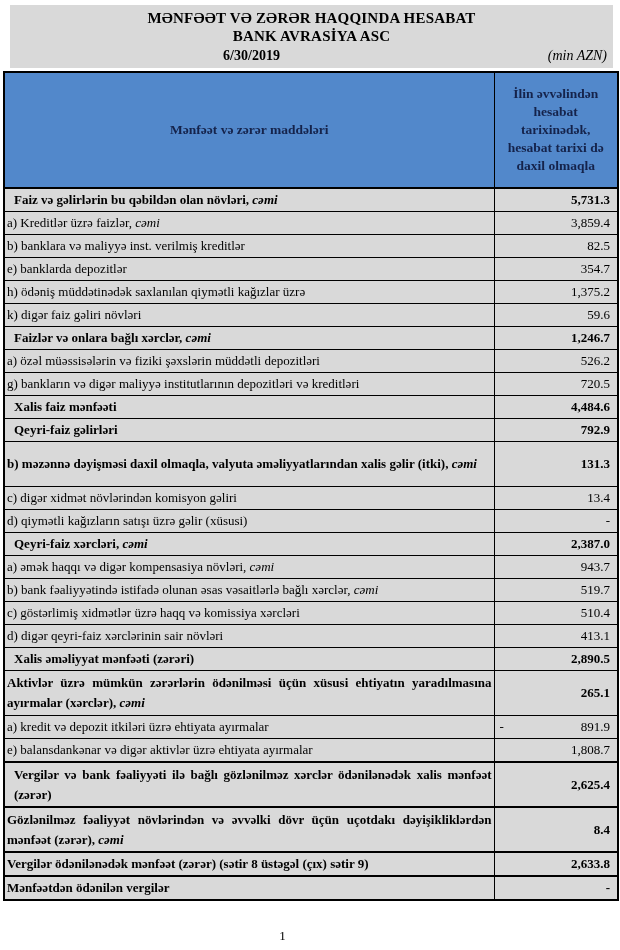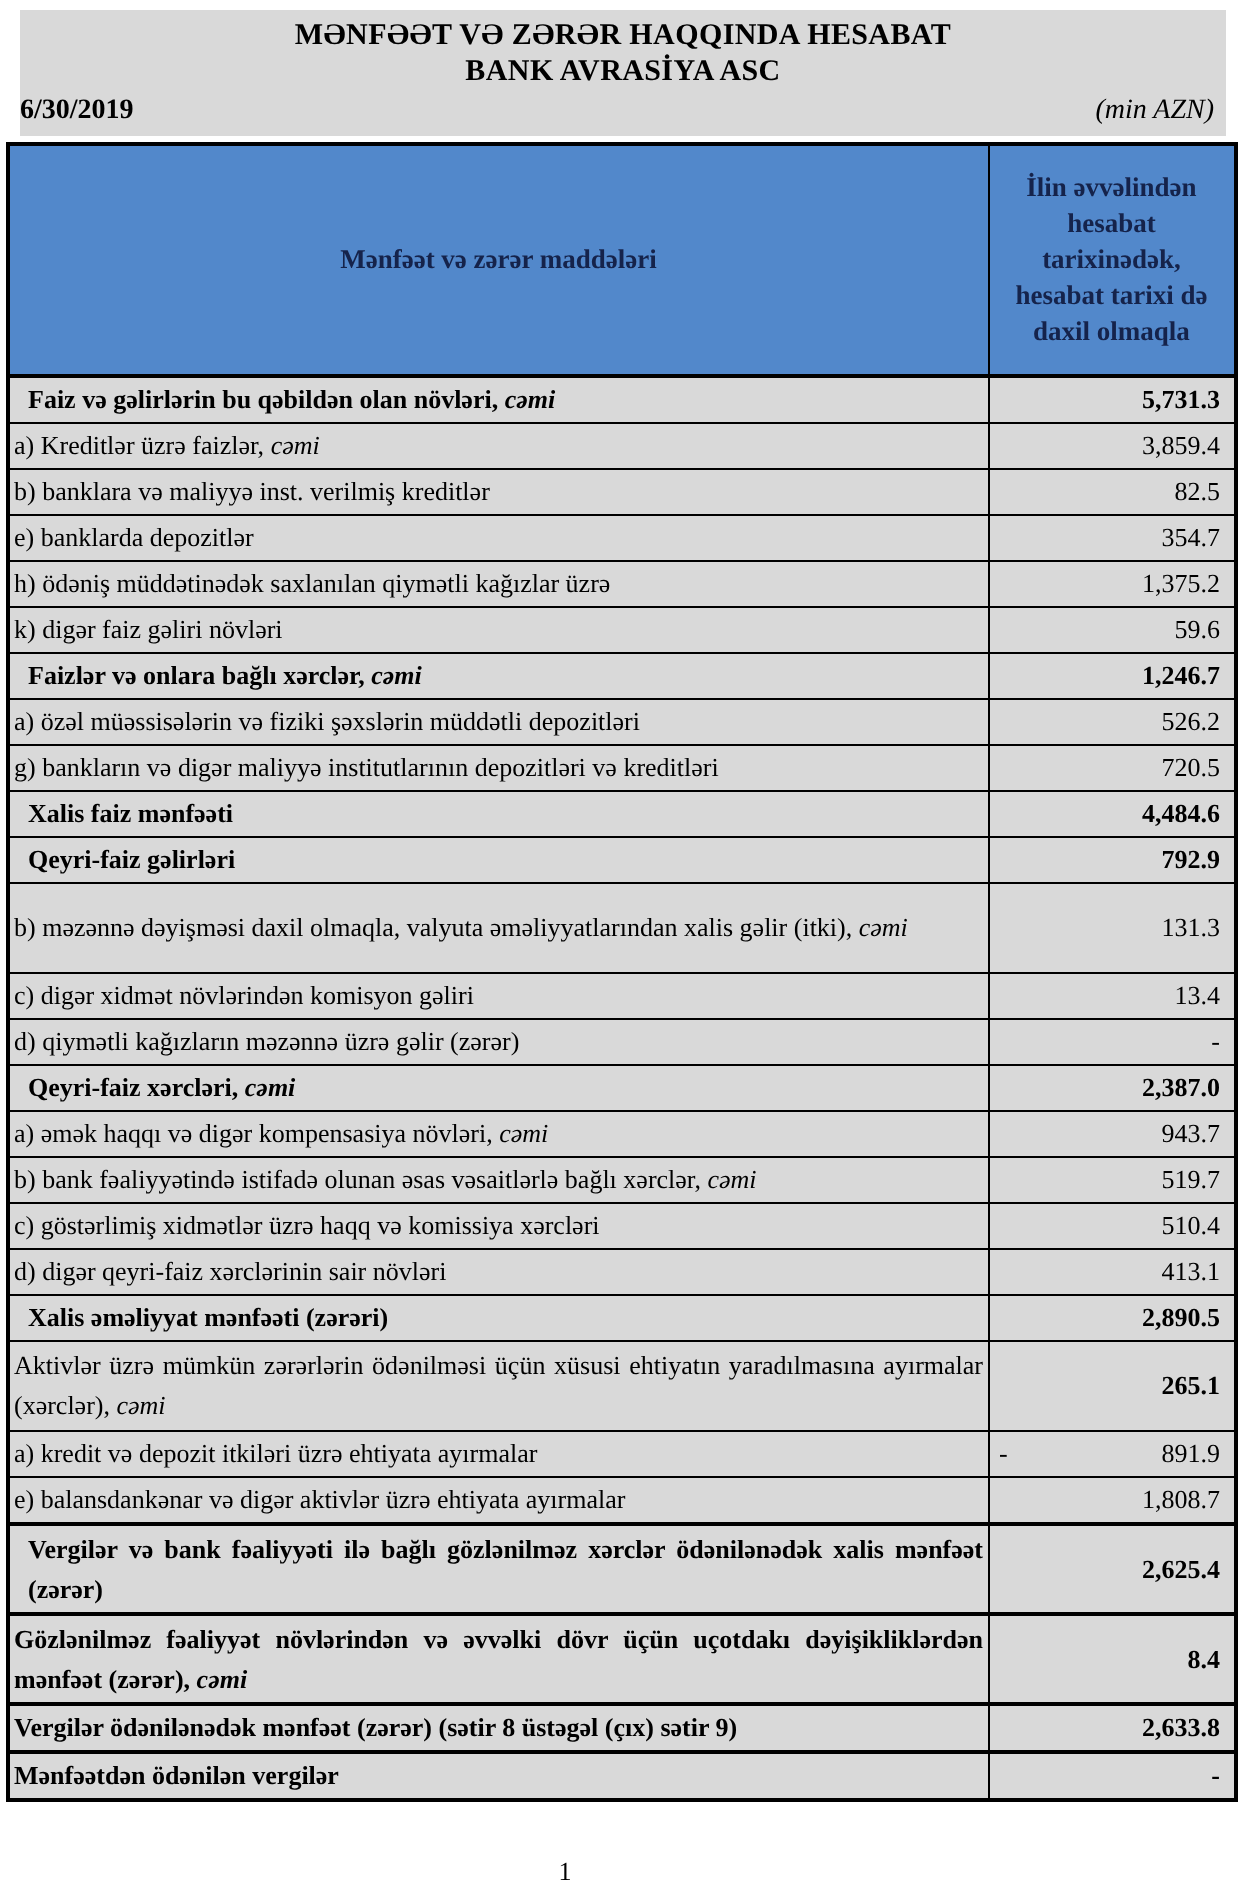--- a/index.html
+++ b/index.html
@@ -9,32 +9,32 @@
     --title-bg:#d9d9d9;
     --border:#000000;
     --page-bg:#ffffff;
   }
   *{box-sizing:border-box;margin:0;padding:0;}
   html,body{width:620px;height:950px;overflow:hidden;background:var(--page-bg);
     font-family:"Liberation Serif","DejaVu Serif",serif;color:#000;}
   .title-box{margin:5px 7px 0 10px;width:603px;background:var(--title-bg);padding:4px 0 2px;}
   .doc-title{text-align:center;font-weight:bold;font-size:15px;line-height:18px;letter-spacing:.2px;}
   .date-line{display:flex;align-items:flex-end;padding:3px 6px 2px 0;font-size:14px;line-height:16px;}
-  .date-val{width:483px;text-align:left;font-weight:bold;}
+  .date-val{width:483px;text-align:center;font-weight:bold;}
   .unit-val{flex:1;text-align:right;font-style:italic;}
   table{margin:3px 0 0 3px;width:614px;border-collapse:collapse;table-layout:fixed;
     background:var(--row-bg);border:2px solid var(--border);}
   col.c1{width:490px;} col.c2{width:124px;}
   th{background:var(--header-bg);color:var(--header-text);font-weight:bold;font-size:13.5px;
      height:93px;text-align:center;vertical-align:middle;border:1px solid var(--border);
      border-bottom:2px solid var(--border);line-height:18px;}
   th .narrow{width:112px;margin:12px auto;}
   td{border:1px solid var(--border);font-size:13px;vertical-align:middle;height:22px;
      padding:1px 2px;line-height:20px;}
-  tr.two td{height:45px;}
+  tr.two td{height:45px;font-weight:bold;}
   tr.thick td{border-top:2px solid var(--border);}
   td.lbl{text-align:left;}
   td.lbl.justify{text-align:justify;}
   td.lbl.indent{padding-left:9px;}
   td.val{text-align:right;padding-right:7px;}
   .bold{font-weight:bold;}
   .vwrap{position:relative;}
   .vprefix{position:absolute;left:3px;top:50%;transform:translateY(-50%);}
   .page-num{width:565px;text-align:center;margin-top:27px;font-size:13px;}
 </style>
@@ -136,21 +136,21 @@
           <div class="vwrap"><span>131.3</span></div>
         </td>
       </tr>
       <tr>
         <td class="lbl">c) digər xidmət növlərindən komisyon gəliri</td>
         <td class="val">
           <div class="vwrap"><span>13.4</span></div>
         </td>
       </tr>
       <tr>
-        <td class="lbl">d) qiymətli kağızların məzənnə üzrə gəlir (zərər)</td>
+        <td class="lbl">d) qiymətli kağızların satışı üzrə gəlir (xüsusi)</td>
         <td class="val">
           <div class="vwrap"><span>-</span></div>
         </td>
       </tr>
       <tr>
         <td class="lbl indent bold">Qeyri-faiz xərcləri, <i>cəmi</i></td>
         <td class="val bold">
           <div class="vwrap"><span>2,387.0</span></div>
         </td>
       </tr>

